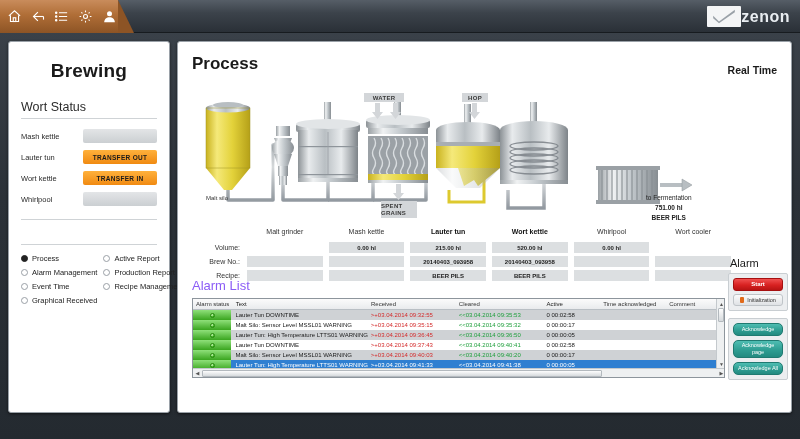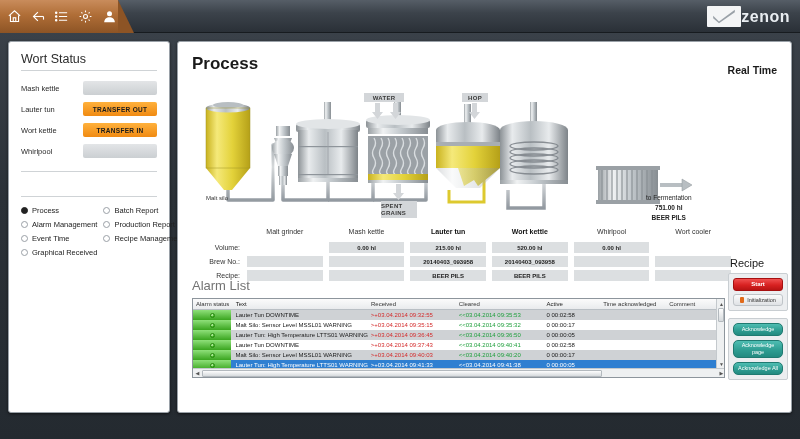--- a/index.html
+++ b/index.html
@@ -124,21 +124,21 @@
                  display: flex; align-items: center; justify-content: flex-end; height: 11px; }
   .vt-cell { flex: 1; margin: 0 3px; height: 11px;
     background: #dcdfe1; font-size: 6px; font-weight: bold; color: #222;
     display: flex; align-items: center; justify-content: center; }
   .vt-hcell { flex: 1; margin: 0 3px; font-size: 7px; color: #333;
     text-align: center; padding-bottom: 3px; }
   .vt-hcell.bold { font-weight: bold; color: #111; }
   .vt-row { display: flex; margin-bottom: 3px; }
 
   
-  .alarm-title { position: absolute; left: 14px; top: 236px; font-size: 13px; color: #737373; }
+  .alarm-title { position: absolute; left: 14px; top: 236px; font-size: 13px; color: #8b5cf6; }
   .alarmbox {
     position: absolute; left: 14px; top: 256px; width: 533px; height: 80px;
     border: 1px solid #8d959c; background: #fff; overflow: hidden;
   }
   .al-head {
     display: flex; height: 11px; background: linear-gradient(180deg,#fbfbfb,#e9ebed);
     border-bottom: 1px solid #b9bfc4; font-size: 6px; color: #333; align-items: center;
   }
   .al-row {
     display: flex; height: 10px; font-size: 6px; align-items: center;
@@ -262,20 +262,21 @@
       <div class="logo-mark">
         <svg width="26" height="15" viewBox="0 0 30 18">
           <path d="M2 8 L9 15 L28 1 L28 4 L9 17 L2 11 Z" fill="#9aa1a8"></path>
         </svg>
       </div>
       <div class="logo-text">zenon</div>
     </div>
   </div>
 
   <div class="leftpanel">
+    <div class="brewing-title">Brewing</div>
 
     <div class="sec-title">Wort Status</div>
     <div class="hr"></div>
 
     <div>
       <div class="unit-row">
         <div class="unit-name">Mash kettle</div>
         <div class="unit-val idle"></div>
       </div>
       <div class="unit-row">
@@ -311,21 +312,21 @@
           <div class="navlabel">Event Time</div>
         </div>
         <div class="navitem">
           <div class="radio"></div>
           <div class="navlabel">Graphical Received</div>
         </div>
       </div>
       <div class="navcol">
         <div class="navitem">
           <div class="radio"></div>
-          <div class="navlabel">Batch Report</div>
+          <div class="navlabel">Active Report</div>
         </div>
         <div class="navitem">
           <div class="radio"></div>
           <div class="navlabel">Production Report</div>
         </div>
         <div class="navitem">
           <div class="radio"></div>
           <div class="navlabel">Recipe Management</div>
         </div>
       </div>
@@ -636,21 +637,21 @@
         <div class="sb-arrow" style="position:absolute;bottom:0;">▼</div>
       </div>
       <div class="al-hscroll">
         <div class="sb-arrow">◀</div>
         <div class="sb-thumb" style="flex:0 0 400px;"></div>
         <div style="flex:1;"></div>
         <div class="sb-arrow">▶</div>
       </div>
     </div>
 
-    <div class="recipe-title">Recipe</div>
+    <div class="recipe-title">Alarm</div>
     <div class="recipe-box">
       <div class="btn-start">Start</div>
       <div class="btn-init">
         <span class="init-ic"></span>
         <span>Initialization</span>
       </div>
     </div>
 
     <div class="ack-box">
       <div class="btn-ack h1">Acknowledge</div>

